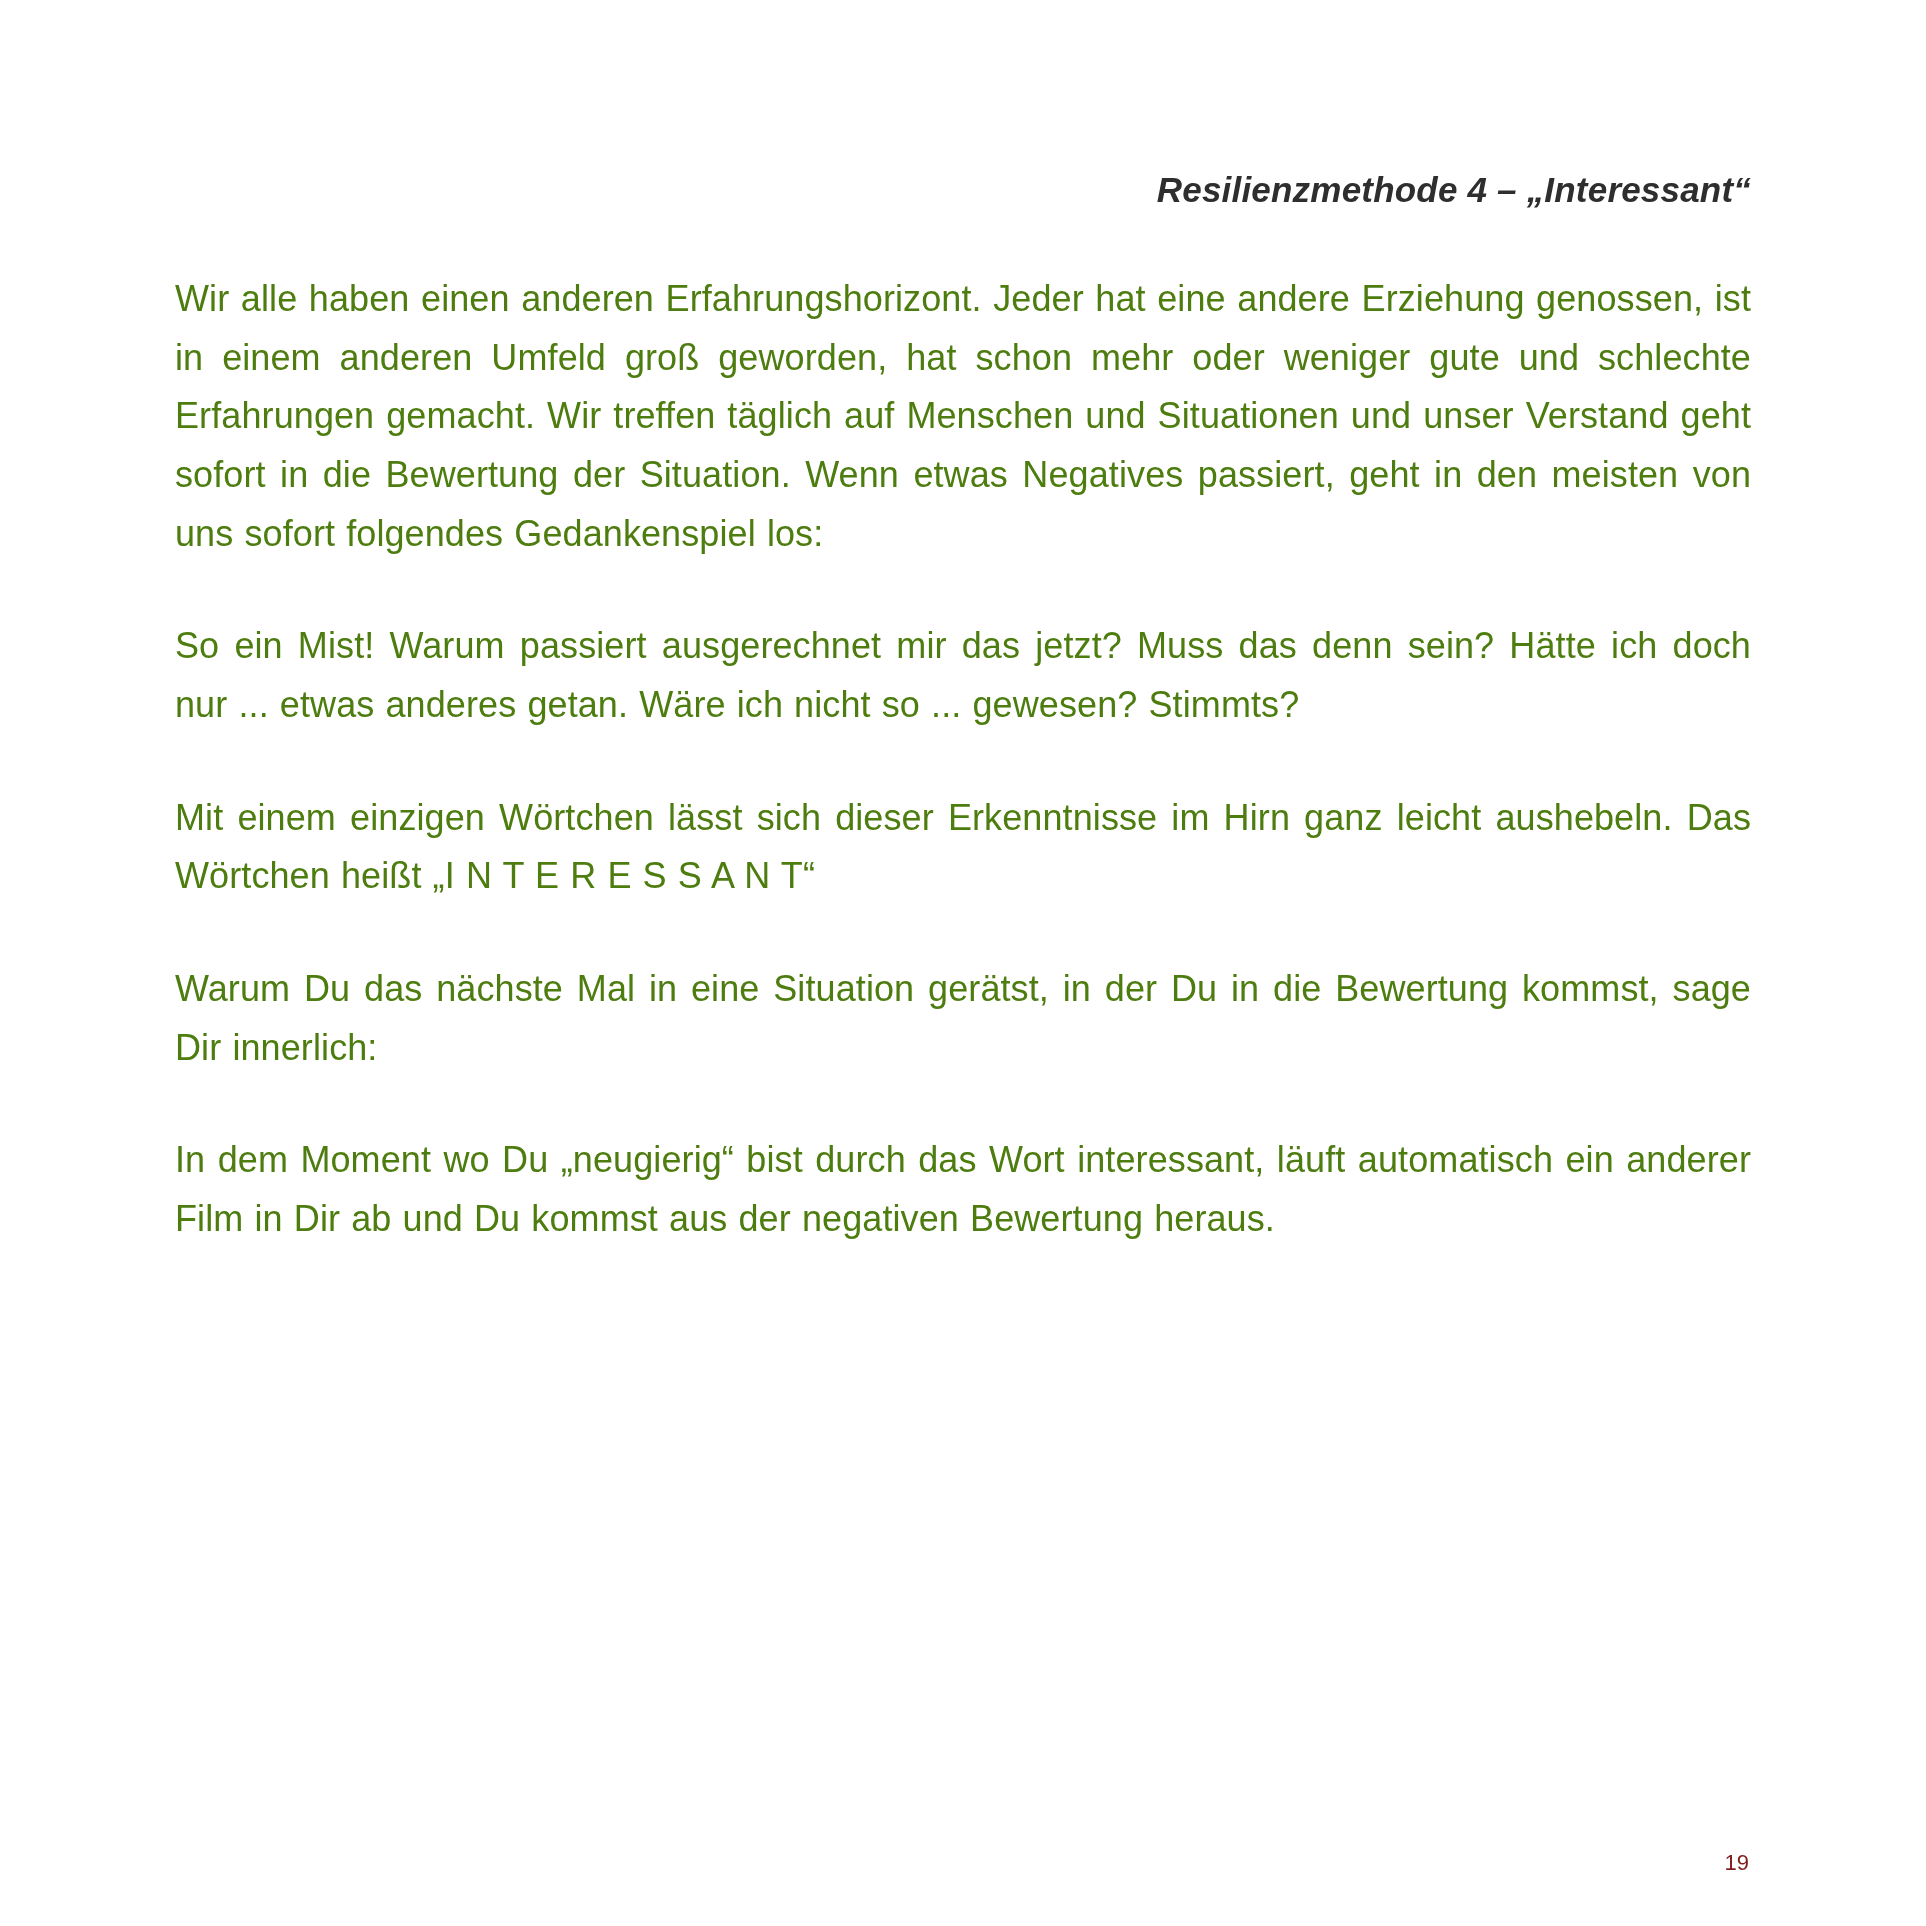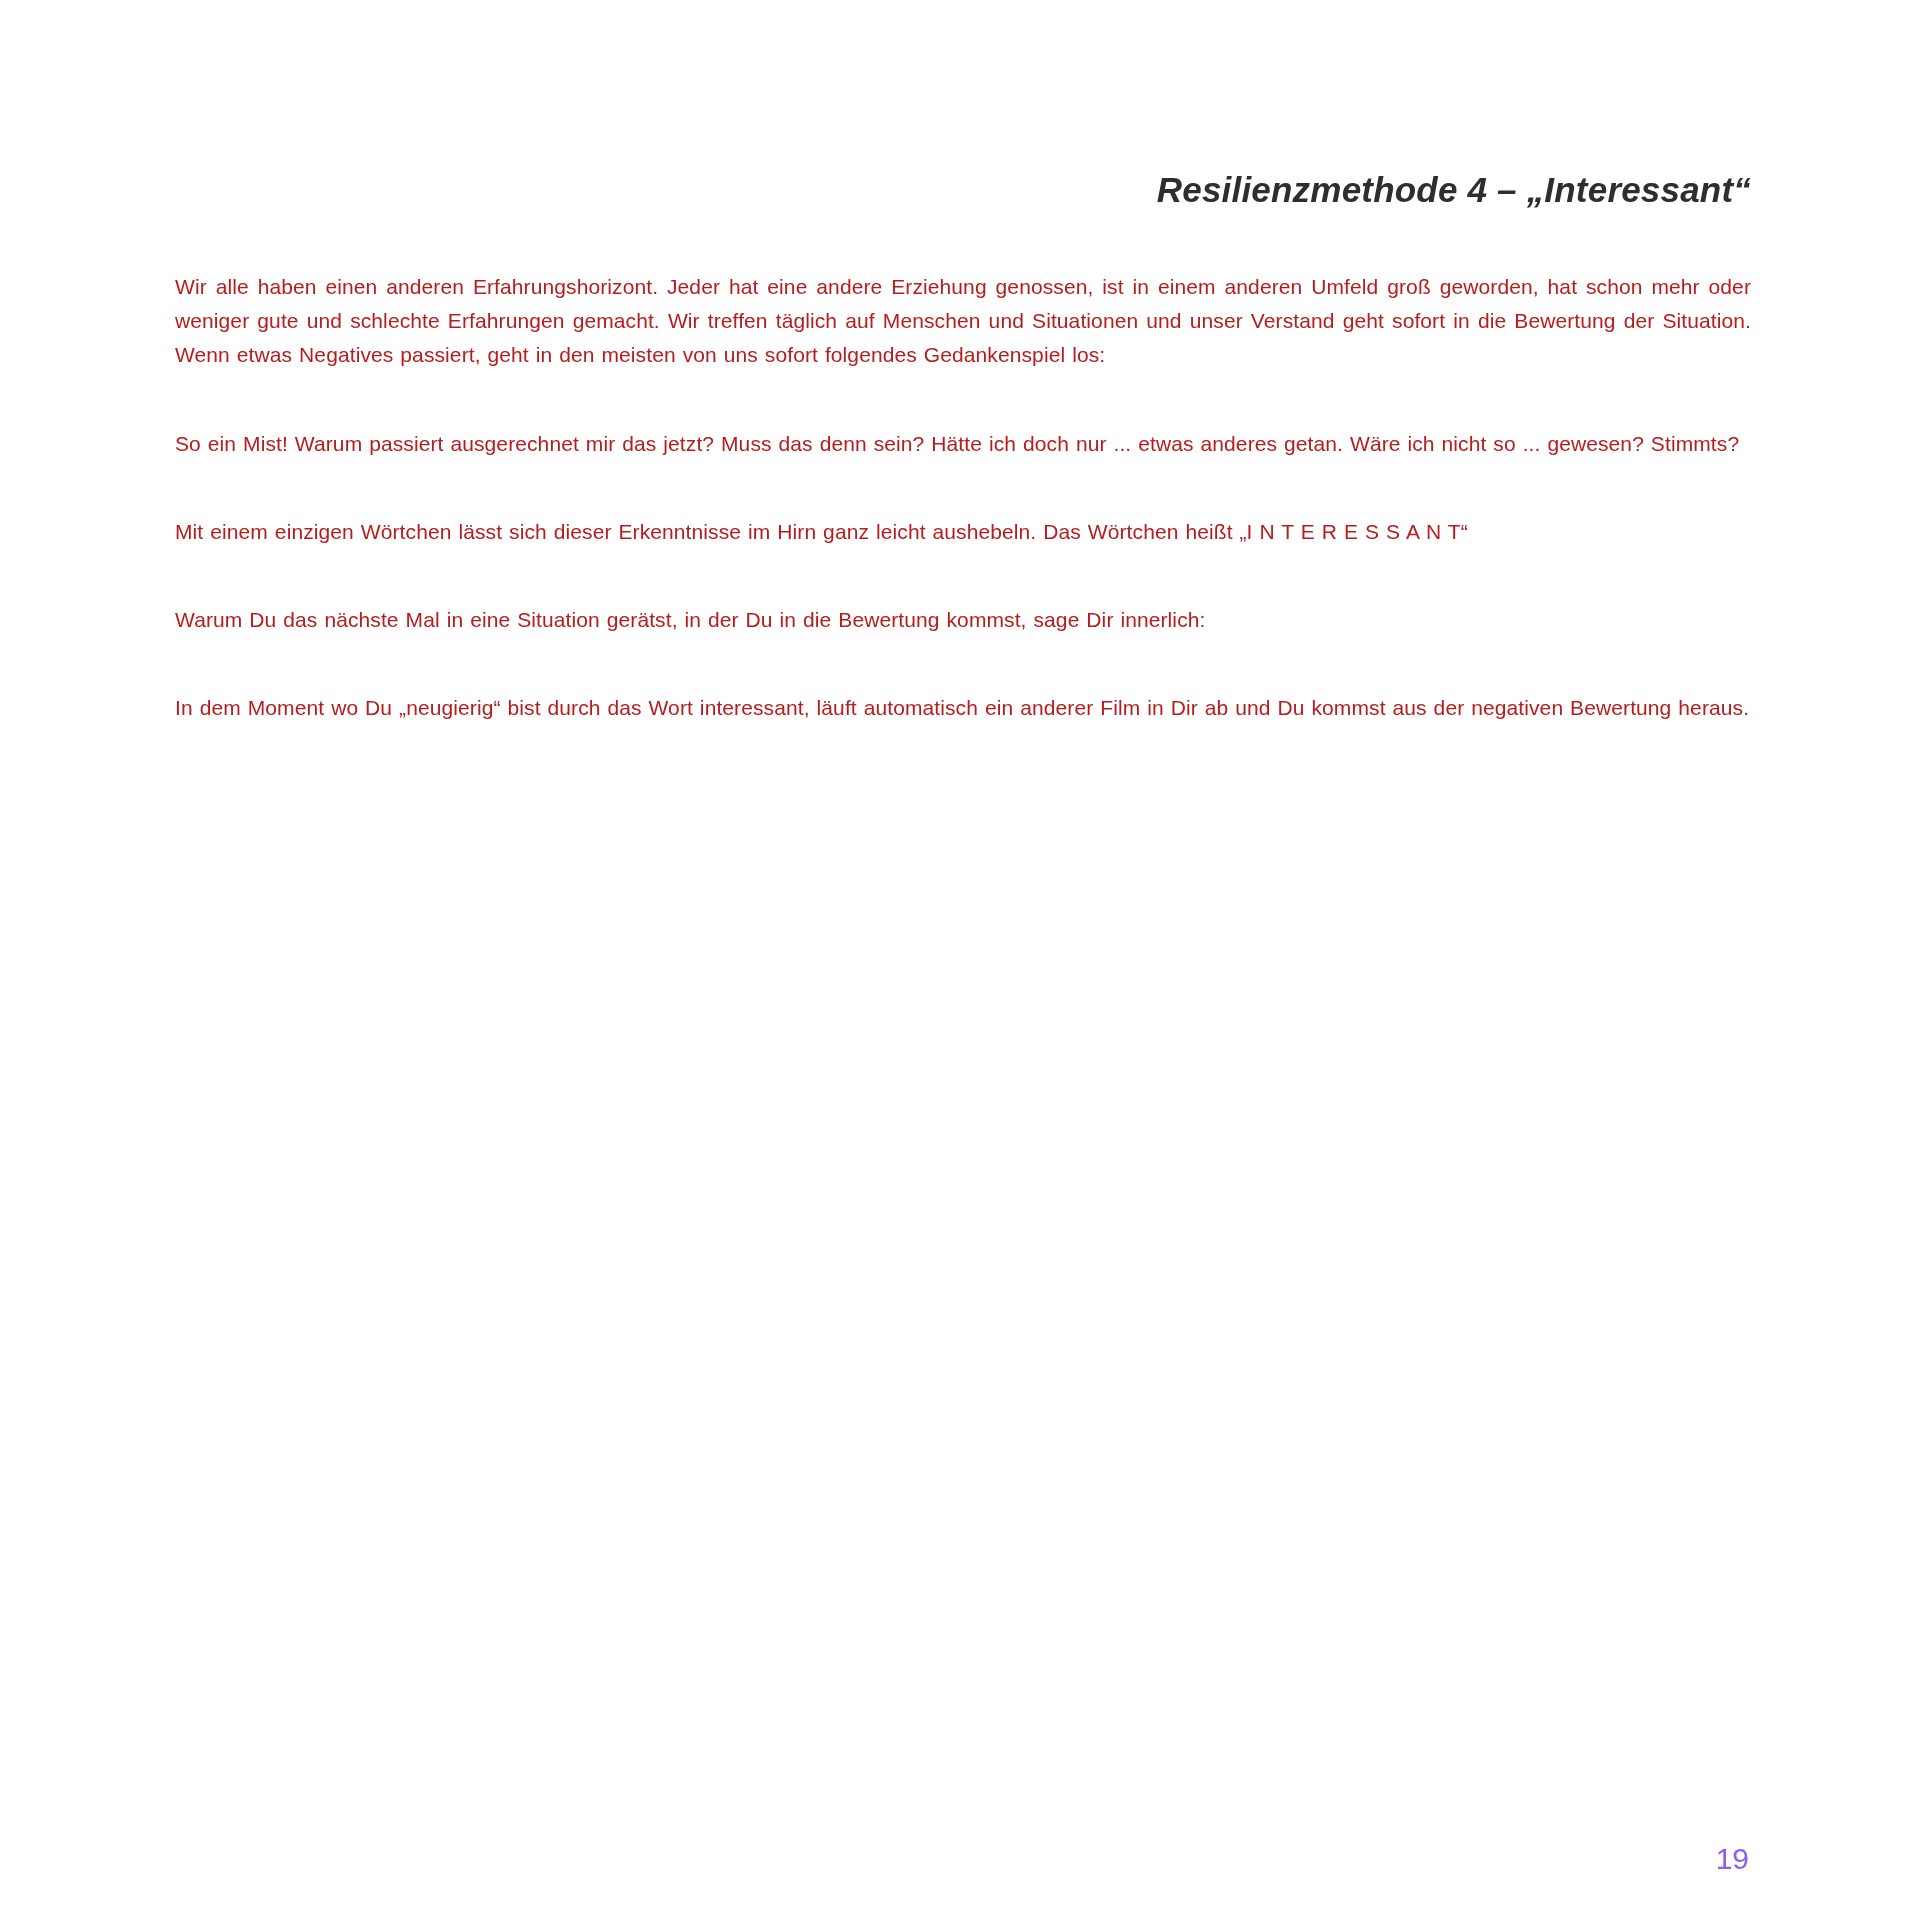--- a/index.html
+++ b/index.html
@@ -22,35 +22,35 @@
     margin: 0 0 60px 0;
     text-align: right;
     font-size: 35px;
     font-weight: 700;
     font-style: italic;
     color: #2e2e2e;
     letter-spacing: 0.2px;
   }
   .body-paragraph {
     margin: 8px 0 54px 0;
-    font-size: 21px;
+    font-size: 36px;
     font-weight: 400;
     line-height: 1.63;
     text-align: justify;
-    color: #b91c1c;
+    color: #4d7c0f;
     letter-spacing: 0.1px;
     word-spacing: 1px;
   }
   .page-number {
     position: absolute;
     right: 177px;
     bottom: 50px;
-    font-size: 30px;
+    font-size: 22px;
     font-weight: 400;
-    color: #8b5cf6;
+    color: #7f1d1d;
   }
 </style>
 </head>
 <body>
 
 <div class="page">
 
   <h1 class="doc-title">Resilienzmethode 4 – „Interessant“</h1>
 
   <p class="body-paragraph">Wir alle haben einen anderen Erfahrungshorizont. Jeder hat eine andere Erziehung genossen, ist in einem anderen Umfeld groß geworden, hat schon mehr oder weniger gute und schlechte Erfahrungen gemacht. Wir treffen täglich auf Menschen und Situationen und unser Verstand geht sofort in die Bewertung der Situation. Wenn etwas Negatives passiert, geht in den meisten von uns sofort folgendes Gedankenspiel los:</p>

